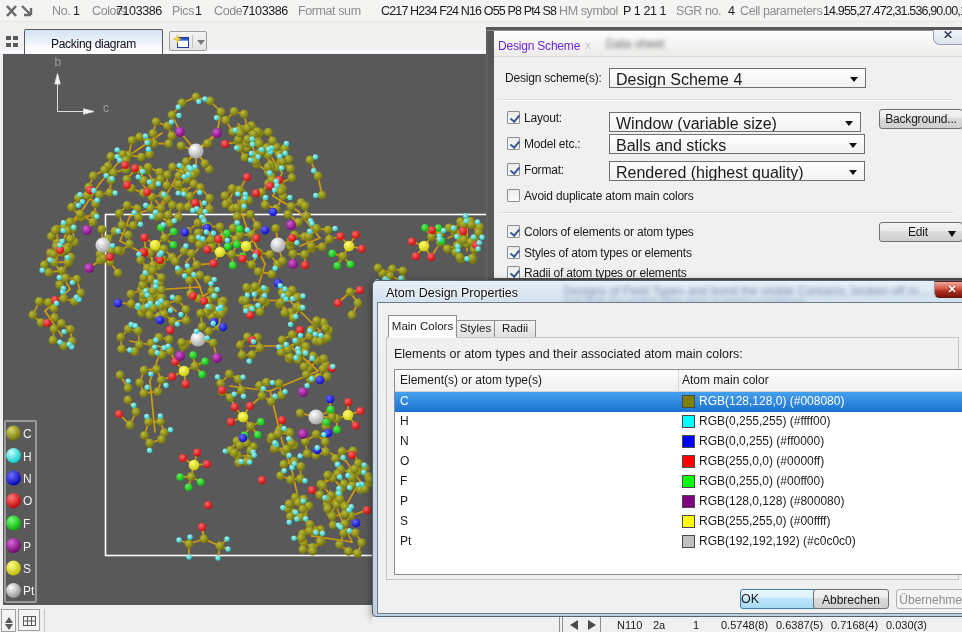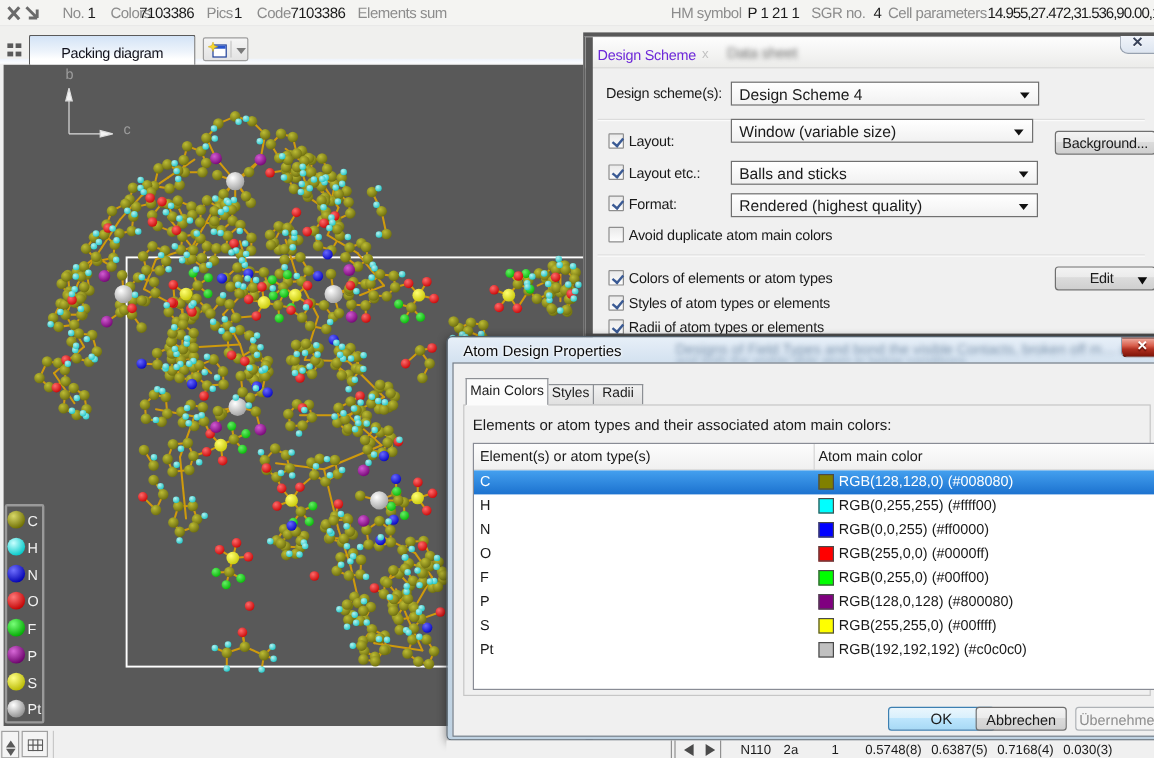--- a/index.html
+++ b/index.html
@@ -25,21 +25,21 @@
 #statusbar{left:0;top:605px;width:962px;height:27px;background:#f0f0f0}
 #spin{position:absolute;left:1px;top:4px;width:15px;height:23px;border:1px solid #a0a0a0;background:#f4f4f4}
 #spin i{position:absolute;left:3px;width:0;height:0;border:4px solid transparent}
 #gridbtn{position:absolute;left:18px;top:4px;width:22px;height:22px;border:1px solid #a0a0a0;background:#f4f4f4}
 #sbsep{position:absolute;left:44px;top:4px;width:1px;height:23px;background:#c8c8c8}
 
 #datarow{left:372px;top:617px;width:590px;height:15px;background:#f0f0f0;z-index:30}
 #datarow span{position:absolute;top:2px;font-size:11px}
 #datarow .vl{position:absolute;top:0;width:1px;height:15px;background:#909090}
 
-.combo{position:absolute;height:20px;border:1px solid #707070;background:linear-gradient(#ffffff,#f1f1f1);padding:2px 0 8px 6px;overflow:hidden;white-space:nowrap;font-size:13px;letter-spacing:0}
+.combo{position:absolute;height:20px;border:1px solid #707070;background:linear-gradient(#ffffff,#f1f1f1);padding:2px 0 8px 6px;overflow:hidden;white-space:nowrap;font-size:16px;letter-spacing:0}
 .combo b{position:absolute;right:7px;top:8px;width:0;height:0;border:4px solid transparent;border-top:5px solid #111;font-weight:normal}
 .btn{position:absolute;height:20px;border:1px solid #707070;border-radius:3px;background:linear-gradient(#f3f3f3,#ebebeb 45%,#dcdcdc 46%,#cfcfcf);text-align:center;padding-top:2px}
 .cb{position:absolute;width:13px;height:13px;border:1px solid #8e8e8e;background:linear-gradient(#eaeaea,#fdfdfd);border-radius:1px}
 .cb.c:after{content:"";position:absolute;left:3.5px;top:1px;width:3.5px;height:7px;border:solid #3a5a94;border-width:0 2px 2px 0;transform:rotate(40deg)}
 
 #ds{left:486px;top:30px;width:476px;height:585px;background:#f0f0f0;border:1px solid #8e8e8e;border-left:2px solid #606060;border-right:none;z-index:10;font-size:12px;letter-spacing:-0.2px}
 #ds .tbar{position:absolute;left:0;top:0;width:100%;height:26px;background:linear-gradient(#fdfdfd,#ececea);border-bottom:1px solid #d9d9d7}
 #ds .title{position:absolute;left:10px;top:8px;color:#6d28d9}
 #ds .ghostx{position:absolute;left:97px;top:8px;color:#c2c2c2;font-size:11px}
 #ghosttab{position:absolute;left:112px;top:6px;width:70px;height:17px;color:#6f6f6f;text-align:center;filter:blur(2px);font-size:12.5px}
@@ -61,39 +61,40 @@
 #adtable{position:absolute;left:16px;top:66px;width:574px;height:206px;background:#fff;border:1px solid #898c95;overflow:hidden;font-size:12px}
 #adtable .hdr{position:absolute;left:0;top:0;width:100%;height:22px;background:linear-gradient(#fdfdfd,#f0f0f0);border-bottom:1px solid #d5d5d5}
 #adtable .hdr i{position:absolute;top:3px;font-style:normal}
 #adtable .cdiv{position:absolute;left:283px;top:0;width:1px;height:22px;background:#d5d5d5}
 .trow{position:absolute;left:0;width:100%;height:20px}
 .trow i{position:absolute;left:5px;top:2px;font-style:normal}
 .trow em{position:absolute;left:287px;top:3px;width:13px;height:13px;border:1px solid #4a4a4a}
 .trow u{position:absolute;left:304px;top:2px;text-decoration:none}
 #selrow{background:linear-gradient(#44a0ef,#1c72cf);color:#fff}
 
-#okbtn{left:362px;top:286px;width:89px;height:20px;border:1px solid #3c7fb1;border-radius:3px;background:linear-gradient(#eaf6fd,#d9f0fc 45%,#bee6fd 46%,#a7d9f5);text-align:center;padding-top:2px}
+#okbtn{left:362px;top:286px;width:89px;height:20px;border:1px solid #3c7fb1;border-radius:3px;background:linear-gradient(#eaf6fd,#d9f0fc 45%,#bee6fd 46%,#a7d9f5);padding-top:2px}
 #abbtn{left:435px;top:286px;width:76px;height:20px;font-size:12px;padding-top:3px}
 #ubbtn{left:518px;top:286px;width:76px;height:20px;border:1px solid #aeb2b6;border-radius:3px;background:#f4f4f4;color:#8d8d8d;text-align:center;padding-top:3px;font-size:12px}
 </style></head>
 <body>
 <div id="topbar" class="abs">
 <svg class="abs" style="left:6px;top:5px" width="30" height="12" viewBox="0 0 30 12">
       <path d="M1 1 L10 11 M10 1 L1 11" stroke="#6b6b6b" stroke-width="2.6"></path>
       <path d="M16 1 L25 10 M25 10 L25 3 M25 10 L18 10" stroke="#6b6b6b" stroke-width="2.4" fill="none"></path>
     </svg>
 <span class="lbl" style="left:52px">No.</span>
 <span class="val" style="left:73px">1</span>
 <span class="lbl" style="left:92px">Colors</span>
 <span class="val" style="left:116px">7103386</span>
 <span class="lbl" style="left:172px">Pics</span>
 <span class="val" style="left:195px">1</span>
 <span class="lbl" style="left:214px">Code</span>
 <span class="val" style="left:242px">7103386</span>
-<span class="lbl" style="left:298px">Elements sum</span>
+<span class="lbl" style="left:298px">Format sum</span>
+<span class="val sq" style="left:381px">C217 H234 F24 N16 O55 P8 Pt4 S8</span>
 <span class="lbl" style="left:559px">HM symbol</span>
 <span class="val" style="left:623px">P 1 21 1</span>
 <span class="lbl" style="left:676px">SGR no.</span>
 <span class="val" style="left:728px">4</span>
 <span class="lbl" style="left:740px">Cell parameters</span>
 <span class="val sq" style="left:823px">14.955,27.472,31.536,90.00,1</span>
 </div>
 
 <div id="tabrow" class="abs">
  <svg class="abs" style="left:6px;top:14px" width="12" height="12" viewBox="0 0 12 12">
@@ -2346,24 +2347,24 @@
 <div class="tbar"></div>
     <div class="title">Design Scheme</div>
     <div class="ghostx">x</div>
     <div class="abs" style="left:0;top:0;width:6px;height:585px;background:#575757"></div>
 <div id="ghosttab">Data sheet</div>
 <div class="abs" style="left:17px;top:40px">Design scheme(s):</div>
 <div class="combo" style="left:121px;top:37px;width:257px">Design Scheme 4<b></b></div>
 <div class="sep" style="left:10px;top:68px;width:456px"></div>
 <div class="cb c" style="left:19px;top:80px"></div>
 <div class="abs" style="left:36px;top:80px">Layout:</div>
-<div class="combo" style="left:121px;top:68px;width:252px">Window (variable size)<b></b></div>
+<div class="combo" style="left:121px;top:81px;width:252px">Window (variable size)<b></b></div>
 <div class="btn" style="left:391px;top:78px;width:84px">Background...</div>
 <div class="cb c" style="left:19px;top:106px"></div>
-<div class="abs" style="left:36px;top:106px">Layout etc.:</div>
+<div class="abs" style="left:36px;top:106px">Model etc.:</div>
 <div class="combo" style="left:121px;top:103px;width:256px">Balls and sticks<b></b></div>
 <div class="cb c" style="left:19px;top:132px"></div>
 <div class="abs" style="left:36px;top:132px">Format:</div>
 <div class="combo" style="left:121px;top:130px;width:256px">Rendered (highest quality)<b></b></div>
 <div class="cb " style="left:19px;top:158px"></div>
 <div class="abs" style="left:36px;top:158px">Avoid duplicate atom main colors</div>
 <div class="sep" style="left:10px;top:181px;width:456px"></div>
 <div class="cb c" style="left:19px;top:194px"></div>
 <div class="abs" style="left:36px;top:194px">Colors of elements or atom types</div>
 <div class="cb c" style="left:19px;top:215px"></div>

